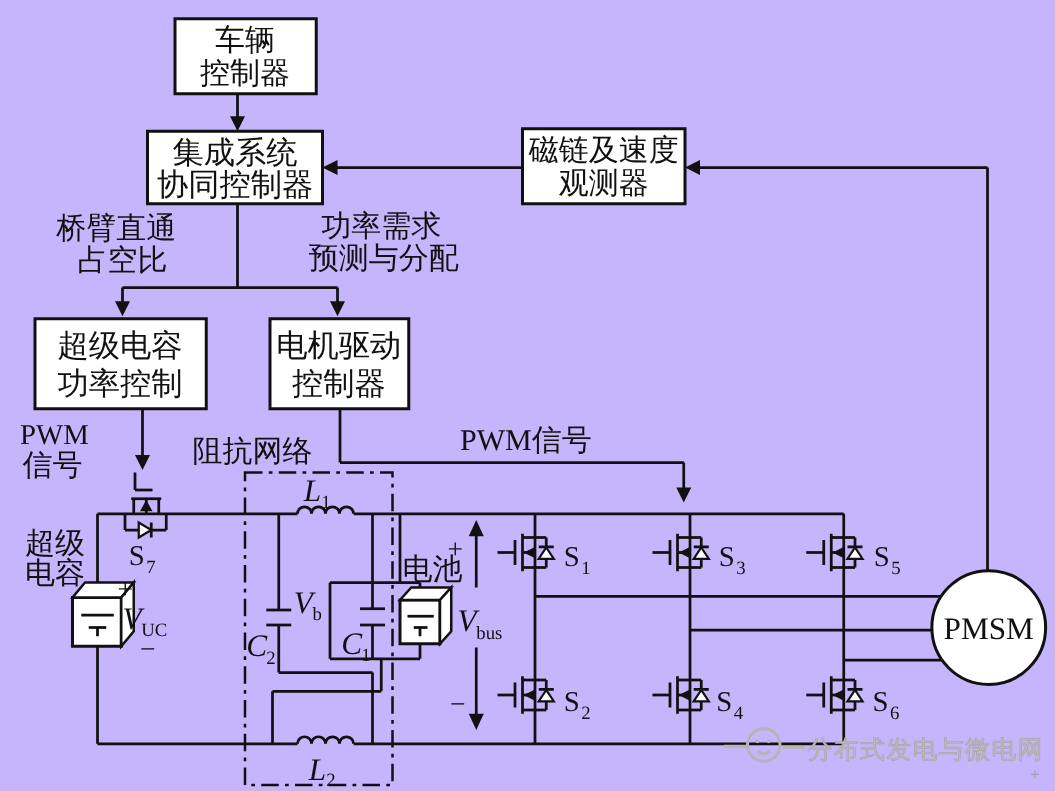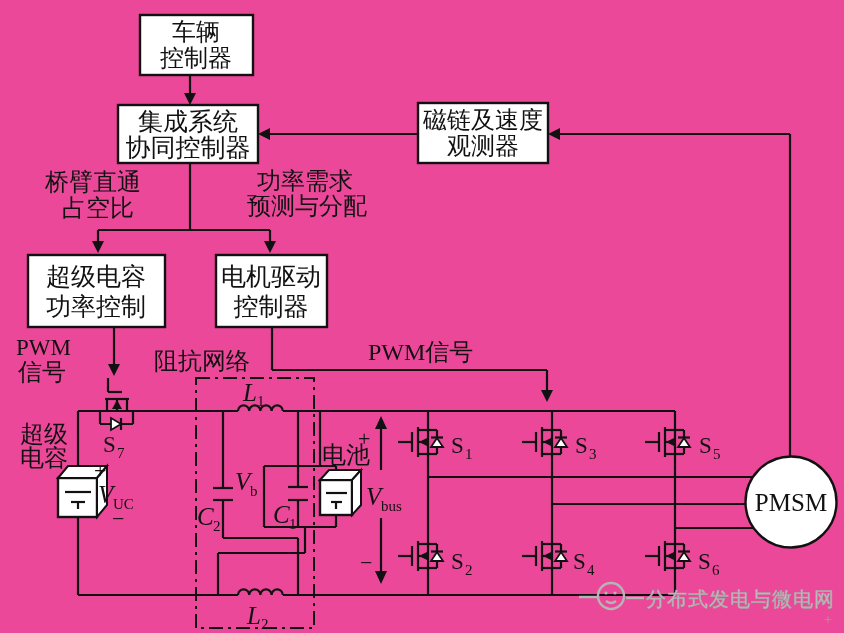--- a/index.html
+++ b/index.html
@@ -1,16 +1,16 @@
 <!DOCTYPE html>
 <html><head>
 <meta charset="utf-8">
 <style>
   html,body{margin:0;padding:0;background:#ffffff;}
-  .stage{position:relative;width:844px;height:633px;background:#ec4899;overflow:hidden;
+  .stage{position:relative;width:844px;height:633px;background:#c4b5fd;overflow:hidden;
          font-family:"Liberation Serif","DejaVu Serif",serif;}
   svg{position:absolute;left:0;top:0;}
   svg line, svg path, svg polyline{stroke:#111;stroke-width:2.2;fill:none;}
   svg rect.box{stroke:#111;stroke-width:2.4;fill:#fff;}
   svg polygon.ah{fill:#111;stroke:none;}
   svg .dashdot{stroke:#111;stroke-width:2;fill:none;stroke-dasharray:14 5 3 5;}
   text{fill:#111;font-family:"Liberation Serif","DejaVu Serif",serif;}
   text.cn{font-size:24px;}
   text.boxlab{font-size:24px;text-anchor:middle;}
   text.boxlab2{font-size:25px;text-anchor:middle;}

